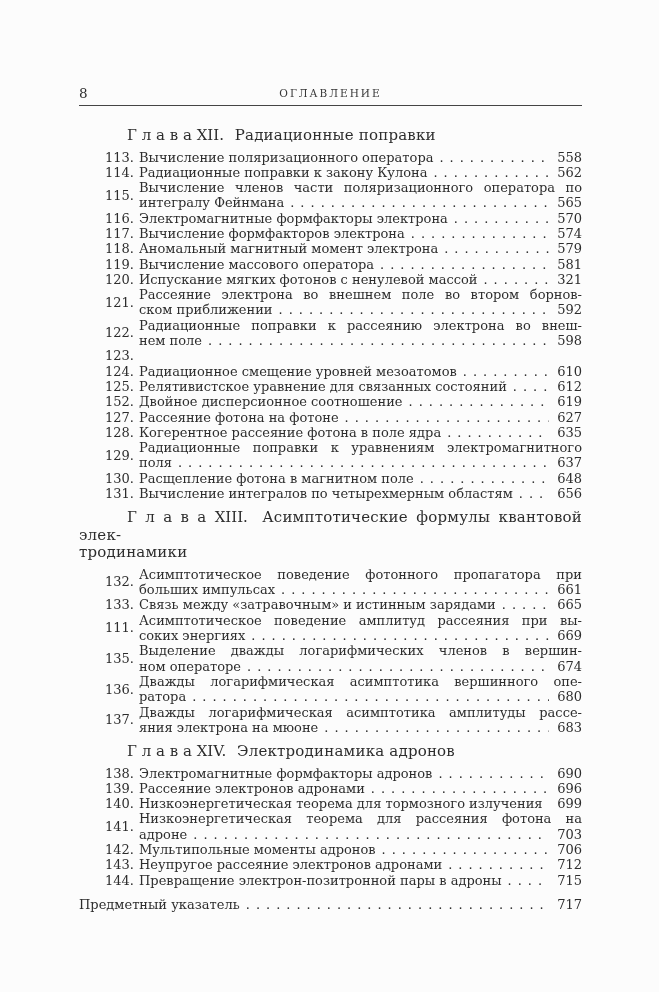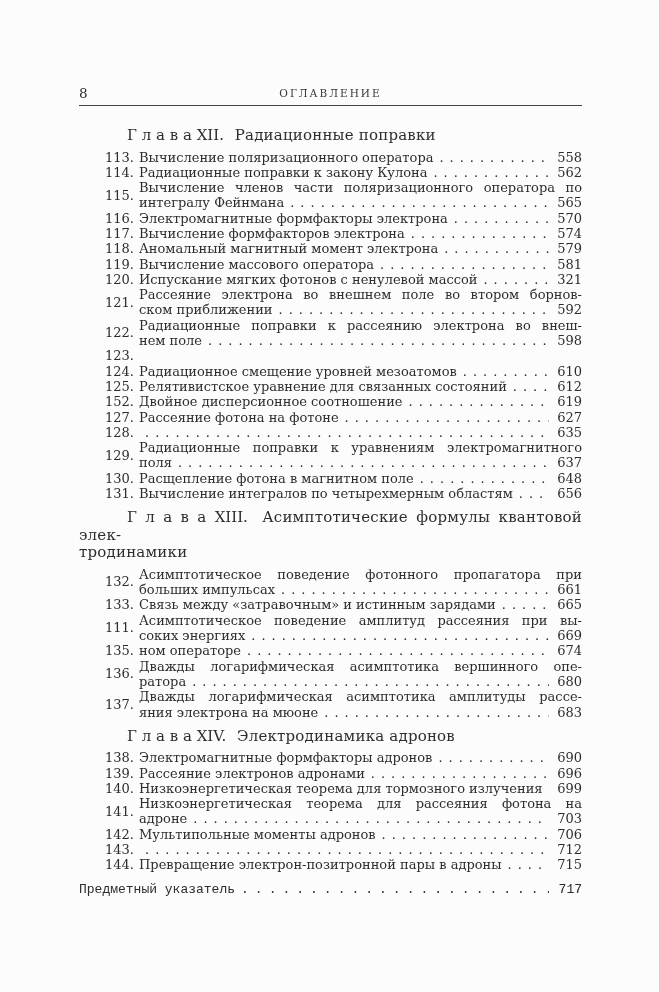--- a/index.html
+++ b/index.html
@@ -50,21 +50,21 @@
   .heading-prefix { font-weight: normal; margin-right: 6px; margin-left: 48px; }
   .heading-title  { font-weight: normal; letter-spacing: 0.2px; }
   .chapter-heading.wrapped .heading-line1 {
     text-align: justify; text-align-last: justify;
   }
   .toc-row {
     display: flex;
     align-items: center;
     padding-left: 26px;
   }
-  .toc-row.no-num { padding-left: 0; margin-top: 9px; font-family: Liberation Mono, monospace; }
+  .toc-row.no-num { padding-left: 0; margin-top: 9px; }
   .toc-num {
     flex: none; width: 30px; margin-right: 4px;
     text-align: left;
   }
   .toc-body { flex: 1 1 auto; min-width: 0; }
   .wrap-line { text-align: justify; text-align-last: justify; }
   .last-line { display: flex; align-items: baseline; }
   .entry-title { flex: none; white-space: nowrap; }
   .leader {
     flex: 1 1 auto; min-width: 0;
@@ -236,20 +236,21 @@
               <span class="entry-title">Рассеяние фотона на фотоне</span>
               <span class="leader"></span>
               <span class="toc-page">627</span>
             </div>
           </div>
         </div>
         <div class="toc-row">
           <span class="toc-num">128.</span>
           <div class="toc-body">
             <div class="last-line">
+              <span class="entry-title">Когерентное рассеяние фотона в поле ядра</span>
               <span class="leader"></span>
               <span class="toc-page">635</span>
             </div>
           </div>
         </div>
         <div class="toc-row">
           <span class="toc-num">129.</span>
           <div class="toc-body">
             <div class="wrap-line">Радиационные поправки к уравнениям электромагнитного</div>
             <div class="last-line">
@@ -313,20 +314,21 @@
             <div class="last-line">
               <span class="entry-title">соких энергиях</span>
               <span class="leader"></span>
               <span class="toc-page">669</span>
             </div>
           </div>
         </div>
         <div class="toc-row">
           <span class="toc-num">135.</span>
           <div class="toc-body">
+            <div class="wrap-line">Выделение дважды логарифмических членов в вершин-</div>
             <div class="last-line">
               <span class="entry-title">ном операторе</span>
               <span class="leader"></span>
               <span class="toc-page">674</span>
             </div>
           </div>
         </div>
         <div class="toc-row">
           <span class="toc-num">136.</span>
           <div class="toc-body">
@@ -402,20 +404,21 @@
               <span class="entry-title">Мультипольные моменты адронов</span>
               <span class="leader"></span>
               <span class="toc-page">706</span>
             </div>
           </div>
         </div>
         <div class="toc-row">
           <span class="toc-num">143.</span>
           <div class="toc-body">
             <div class="last-line">
+              <span class="entry-title">Неупругое рассеяние электронов адронами</span>
               <span class="leader"></span>
               <span class="toc-page">712</span>
             </div>
           </div>
         </div>
         <div class="toc-row">
           <span class="toc-num">144.</span>
           <div class="toc-body">
             <div class="last-line">
               <span class="entry-title">Превращение электрон-позитронной пары в адроны</span>

